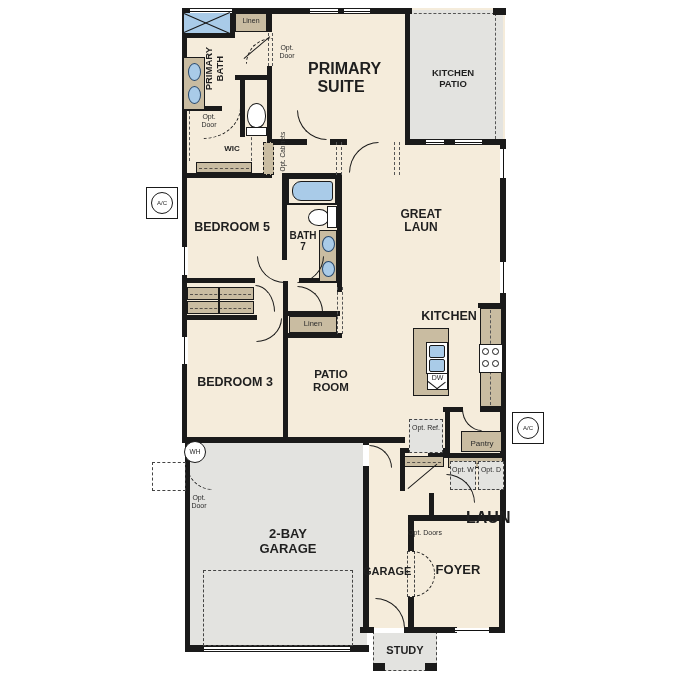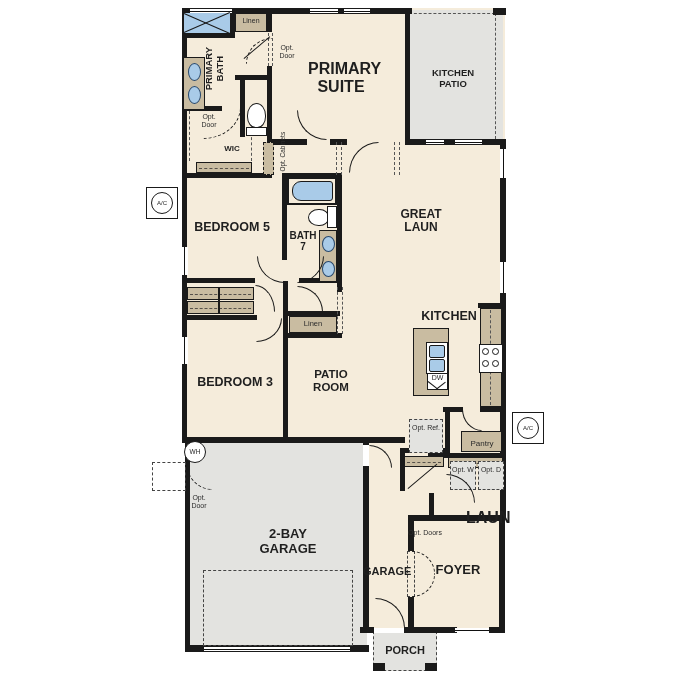--- a/index.html
+++ b/index.html
@@ -247,21 +247,21 @@
   <div class="lbl nw" style="left:188px;top:220px;width:88px;font-size:12.5px;">BEDROOM 5</div>
   <div class="lbl" style="left:287px;top:230px;width:32px;font-size:10px;">BATH 7</div>
   <div class="lbl nw" style="left:192px;top:375px;width:86px;font-size:12.5px;">BEDROOM 3</div>
   <div class="lbl" style="left:303px;top:368px;width:56px;font-size:11.5px;">PATIO ROOM</div>
   <div class="lbl nw" style="left:420px;top:309px;width:58px;font-size:12.5px;">KITCHEN</div>
   <div class="lbl" style="left:216px;top:145px;width:32px;font-size:8px;">WIC</div>
   <div class="lbl" style="left:466px;top:493px;width:42px;font-size:16px;margin-top:16px;">LAUN</div>
   <div class="lbl" style="left:247px;top:527px;width:82px;font-size:13px;">2-BAY GARAGE</div>
   <div class="lbl" style="left:363px;top:565px;width:48px;font-size:11px;">GARAGE</div>
   <div class="lbl" style="left:429px;top:563px;width:58px;font-size:13px;">FOYER</div>
-  <div class="lbl" style="left:381px;top:644px;width:48px;font-size:11px;">PORCH</div>
+  <div class="lbl" style="left:381px;top:644px;width:48px;font-size:11px;">STUDY</div>
 
   <div class="lbl sm" style="left:236px;top:17px;width:30px;font-size:7px;">Linen</div>
   <div class="lbl sm" style="left:291px;top:320px;width:44px;font-size:7.5px;">Linen</div>
   <div class="lbl sm" style="left:274px;top:44px;width:26px;font-size:7px;">Opt. Door</div>
   <div class="lbl sm" style="left:196px;top:113px;width:26px;font-size:7px;">Opt. Door</div>
   <div class="lbl sm" style="left:186px;top:494px;width:26px;font-size:7px;">Opt. Door</div>
   <div class="lbl sm rot" style="left:263px;top:148px;width:40px;font-size:6.5px;">Opt. Cabinets</div>
   <div class="lbl sm" style="left:407px;top:529px;width:36px;font-size:7px;">Opt. Doors</div>
   <div class="lbl sm" style="left:462px;top:439px;width:40px;font-size:8px;">Pantry</div>
 

